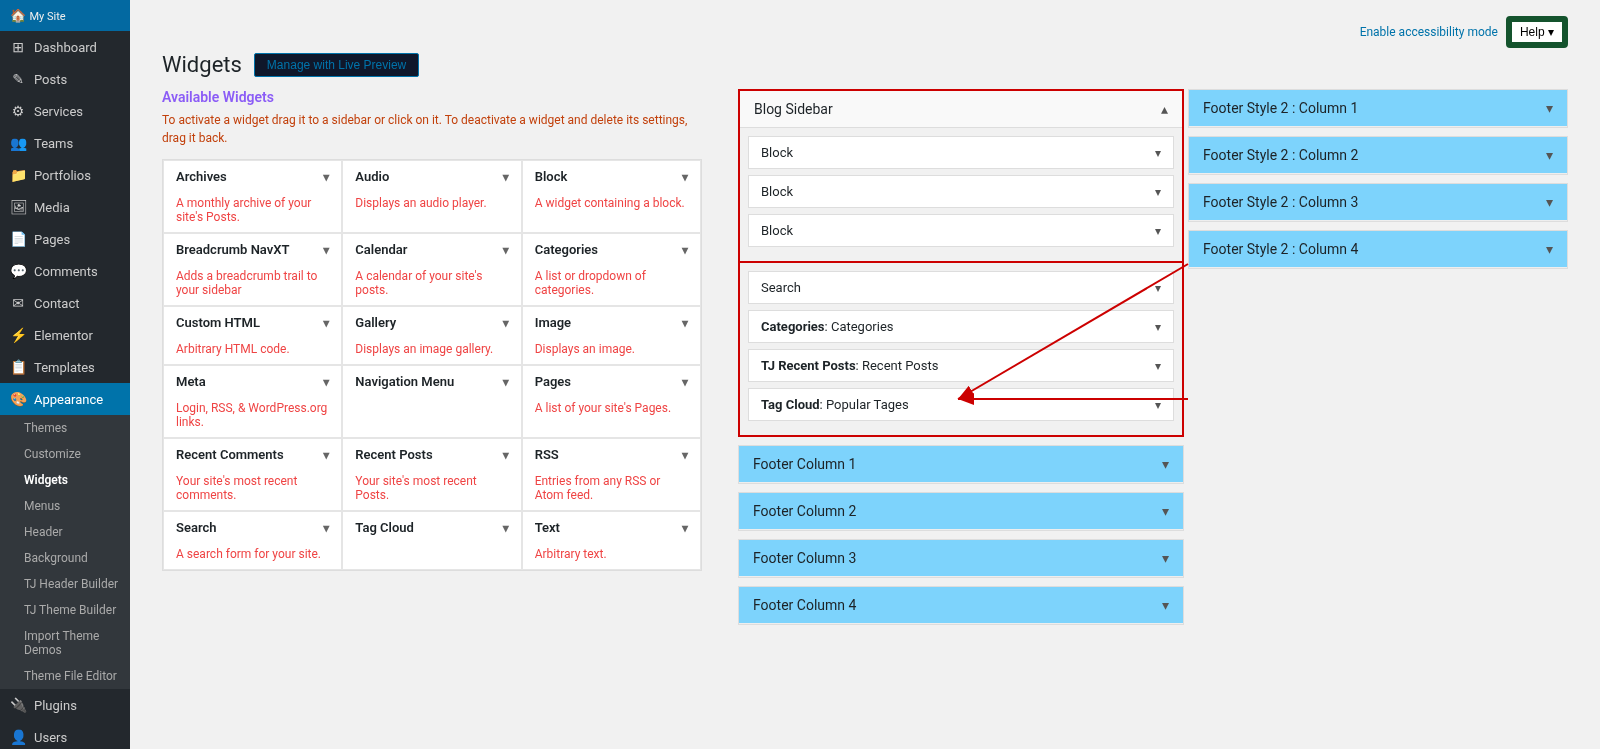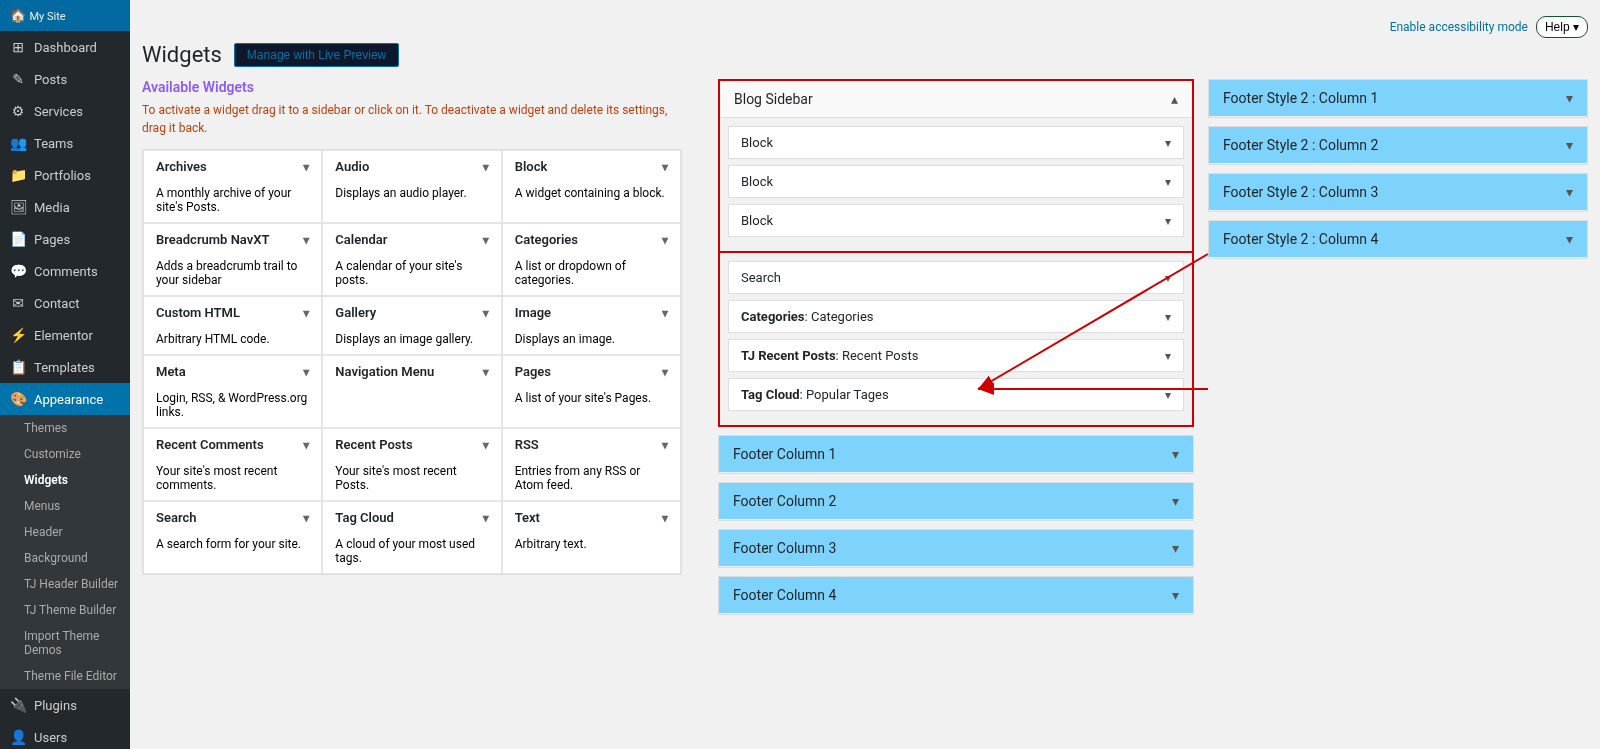--- a/index.html
+++ b/index.html
@@ -13,56 +13,56 @@
     .sidebar-logo { background: #0369a1; padding: 8px 10px; display: flex; align-items: center; gap: 8px; color: #aaa; font-size: 13px; }
     .sidebar-logo span { color: #eee; }
     .sidebar-item { display: flex; align-items: center; gap: 8px; padding: 8px 10px; cursor: pointer; color: #ccc; font-size: 13px; }
     .sidebar-item.active { background: #0073aa; color: #fff; }
     .sidebar-item .icon { width: 16px; text-align: center; font-size: 14px; }
     .sidebar-submenu { background: #32373c; }
     .sidebar-submenu .sidebar-sub-item { padding: 6px 10px 6px 24px; cursor: pointer; color: #aaa; font-size: 12px; }
     .sidebar-submenu .sidebar-sub-item.active { color: #fff; font-weight: 600; }
 
     
-    .main { flex: 1; overflow-y: auto; padding: 16px 12px; }
+    .main { flex: 1; overflow-y: auto; padding: 16px 32px; }
 
     
     .top-bar { display: flex; justify-content: flex-end; align-items: center; gap: 8px; margin-bottom: 4px; }
     .top-bar a { color: #0073aa; font-size: 12px; text-decoration: none; }
-    .top-bar .help-btn { background: #fff; border: 1px solid #14532d; padding: 3px 8px; font-size: 12px; cursor: pointer; border-radius: 10px; text-align: center; }
+    .top-bar .help-btn { background: #fff; border: 6px solid #14532d; padding: 3px 8px; font-size: 12px; cursor: pointer; border-radius: 4px; text-align: center; }
 
     
     .page-header { display: flex; align-items: center; gap: 12px; margin-bottom: 12px; }
     .page-title { font-size: 22px; font-weight: 400; color: #1d2327; }
     .manage-btn { background: #0f172a; border: 1px solid #0073aa; color: #0073aa; padding: 4px 12px; font-size: 12px; cursor: pointer; border-radius: 2px; }
 
     
     .widget-grid { display: grid; grid-template-columns: 1fr 1fr 1fr; gap: 0; width: 540px; border: 1px solid #ddd; background: #fff; }
     .widget-item { border: 1px solid #e5e5e5; padding: 0; }
     .widget-header { display: flex; align-items: center; justify-content: space-between; padding: 8px 12px; cursor: pointer; }
     .widget-header span { font-weight: 600; font-size: 13px; color: #1d2327; }
     .widget-header .chevron { color: #666; font-size: 12px; }
-    .widget-desc { font-size: 12px; color: #000000; padding: 4px 12px 8px; }
+    .widget-desc { font-size: 12px; color: #ef4444; padding: 4px 12px 8px; }
 
     .panel { background: #fff; border: 1px solid #ddd; margin-bottom: 8px; }
     .panel-header { display: flex; align-items: center; justify-content: space-between; padding: 10px 14px; cursor: pointer; background: #7dd3fc; border-bottom: 1px solid #eee; }
     .panel-header span { font-size: 14px; font-weight: 400; color: #1d2327; }
     .panel-header .chevron { color: #555; }
     .panel-content { padding: 8px; }
     .panel-widget { border: 1px solid #ddd; margin-bottom: 6px; background: #fff; }
     .panel-widget-header { display: flex; align-items: center; justify-content: space-between; padding: 8px 12px; cursor: pointer; }
     .panel-widget-header span { font-size: 13px; color: #1d2327; }
     .panel-widget-header .chevron { color: #555; font-size: 12px; }
 
     
     .content-layout { display: flex; gap: 16px; }
     .left-content { width: 560px; flex-shrink: 0; }
 
     
-    .all-sidebars { display: flex; gap: 14px; flex: 1; }
+    .all-sidebars { display: flex; gap: 4px; flex: 1; }
     .center-sidebars { flex: 1; min-width: 0; }
     .right-sidebars { width: 380px; flex-shrink: 0; }
   </style>
 </head>
 <body>
 
 <div class="app">
 
   <div class="sidebar">
     <div class="sidebar-logo">
@@ -276,21 +276,20 @@
               <span class="chevron">▾</span>
             </div>
             <div class="widget-desc">A search form for your site.</div>
           </div>
 
           <div class="widget-item">
             <div class="widget-header">
               <span>Tag Cloud</span>
               <span class="chevron">▾</span>
             </div>
-            <div class="widget-desc">A cloud of your most used tags.</div>
           </div>
           <div class="widget-item">
             <div class="widget-header">
               <span>Text</span>
               <span class="chevron">▾</span>
             </div>
             <div class="widget-desc">Arbitrary text.</div>
           </div>
         </div>
       </div>

